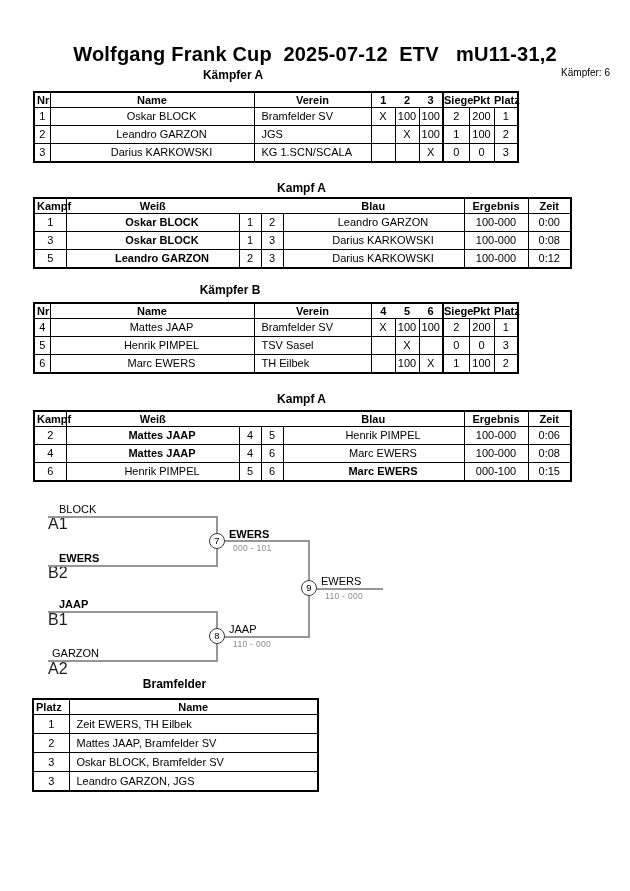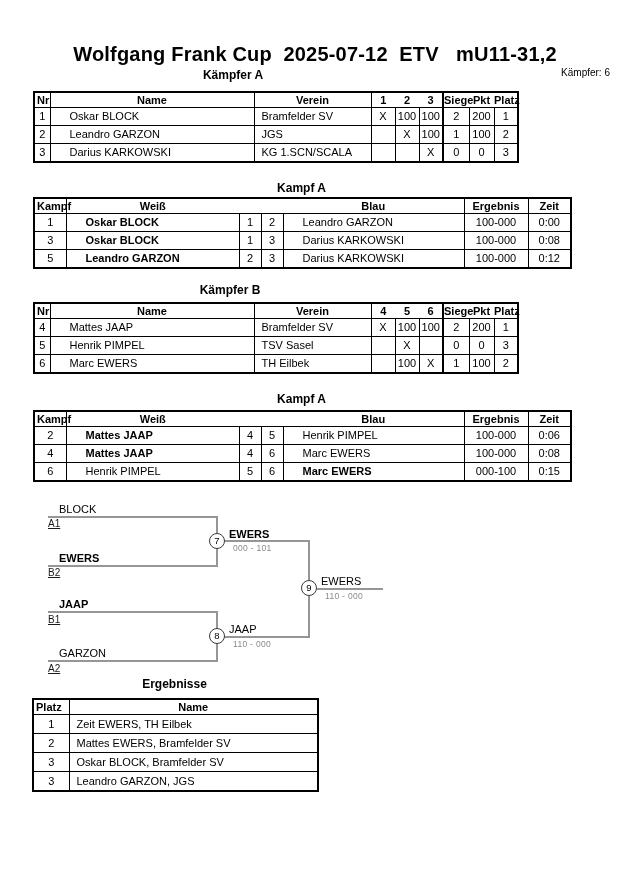--- a/index.html
+++ b/index.html
@@ -18,31 +18,31 @@
   .fighter-count { top:67px; right:20px; font-size:10px; }
   .sec-label { font-size:12px; font-weight:bold; text-align:center; }
 
   table { position:absolute; border-collapse:collapse; table-layout:fixed; background:#fff; border:2px solid #000; }
   td, th { white-space:nowrap; overflow:visible; font-size:11px; padding:0; }
   td { border:1px solid #000; height:17px; line-height:17px; }
   th { border:none; border-bottom:1px solid #000; height:14px; line-height:14px; font-weight:bold; }
   th.sep { border-right:1px solid #000; }
   .grp { border-left:2px solid #000 !important; }
   .c { text-align:center; }
-  .l { text-align:left; padding-left:19px; }
+  .l { text-align:center; padding-left:19px; }
   .lf { text-align:left; padding-left:2px; }
   .l2 { text-align:left; padding-left:7px; }
   .results td { height:18px; line-height:18px; }
   .winner { font-weight:bold; }
 
   
   .bk-h { height:1.6px; background:var(--line_grey,#969696); }
   .bk-v { width:1.6px;  background:var(--line_grey,#969696); }
   .bk-name { font-size:11px; line-height:12px; }
-  .bk-seed { font-size:10px; line-height:11px; color:#1a1a1a;text-decoration:underline; }
+  .bk-seed { font-size:16px; line-height:11px; color:#1a1a1a; }
   .bk-score { font-size:8.5px; color:var(--score_grey,#8a8a8a); letter-spacing:0.3px;text-align:center; }
   .bk-circle {
     width:16px; height:16px; border:1.3px solid #3a3a3a; border-radius:50%;
     background:#fff; z-index:2; font-size:9.5px; line-height:14px; text-align:center;
   }
 </style>
 </head>
 <body>
 
 <div class="abs page-title">Wolfgang Frank Cup  2025-07-12  ETV   mU11-31,2</div>
@@ -285,21 +285,21 @@
 </table>
 
 <div>
 
   <div class="abs bk-name" style="left:59px;top:503px">BLOCK</div>
   <div class="abs bk-seed" style="left:48px;top:518px">A1</div>
   <div class="abs bk-name winner" style="left:59px;top:552px">EWERS</div>
   <div class="abs bk-seed" style="left:48px;top:567px">B2</div>
   <div class="abs bk-name winner" style="left:59px;top:598px">JAAP</div>
   <div class="abs bk-seed" style="left:48px;top:614px">B1</div>
-  <div class="abs bk-name" style="left:59px;top:647px">GARZON</div>
+  <div class="abs bk-name" style="left:52px;top:647px">GARZON</div>
   <div class="abs bk-seed" style="left:48px;top:663px">A2</div>
 
   <div class="abs bk-h" style="left:48px;top:516px;width:170px"></div>
   <div class="abs bk-h" style="left:48px;top:565px;width:170px"></div>
   <div class="abs bk-h" style="left:48px;top:611px;width:170px"></div>
   <div class="abs bk-h" style="left:48px;top:660px;width:170px"></div>
 
   <div class="abs bk-v" style="left:216px;top:516px;height:50px"></div>
   <div class="abs bk-v" style="left:216px;top:611px;height:50px"></div>
 
@@ -316,41 +316,41 @@
   <div class="abs bk-circle" style="left:301px;top:580px">9</div>
 
   <div class="abs bk-name winner" style="left:229px;top:528px">EWERS</div>
   <div class="abs bk-score" style="left:233px;top:543px">000 - 101</div>
   <div class="abs bk-name" style="left:229px;top:623px">JAAP</div>
   <div class="abs bk-score" style="left:233px;top:639px">110 - 000</div>
   <div class="abs bk-name" style="left:321px;top:575px">EWERS</div>
   <div class="abs bk-score" style="left:325px;top:591px">110 - 000</div>
 </div>
 
-<div class="abs sec-label" style="top:677px;left:32px;width:285px">Ergebnisse</div>
+<div class="abs sec-label" style="top:677px;left:32px;width:285px">Bramfelder</div>
 
 <table class="results" style="left:32px;top:698px;width:285px">
   <colgroup>
       <col style="width:36px">
       <col style="width:249px">
     </colgroup>
   <thead>
       <tr>
     <th class="sep lf">Platz</th>
     <th class="c">Name</th>
   </tr>
     </thead>
   <tbody>
     <tr>
       <td class="c">1</td>
       <td class="l2">Zeit EWERS, TH Eilbek</td>
     </tr>
     <tr>
       <td class="c">2</td>
-      <td class="l2">Mattes EWERS, Bramfelder SV</td>
+      <td class="l2">Mattes JAAP, Bramfelder SV</td>
     </tr>
     <tr>
       <td class="c">3</td>
       <td class="l2">Oskar BLOCK, Bramfelder SV</td>
     </tr>
     <tr>
       <td class="c">3</td>
       <td class="l2">Leandro GARZON, JGS</td>
     </tr>
   </tbody>

